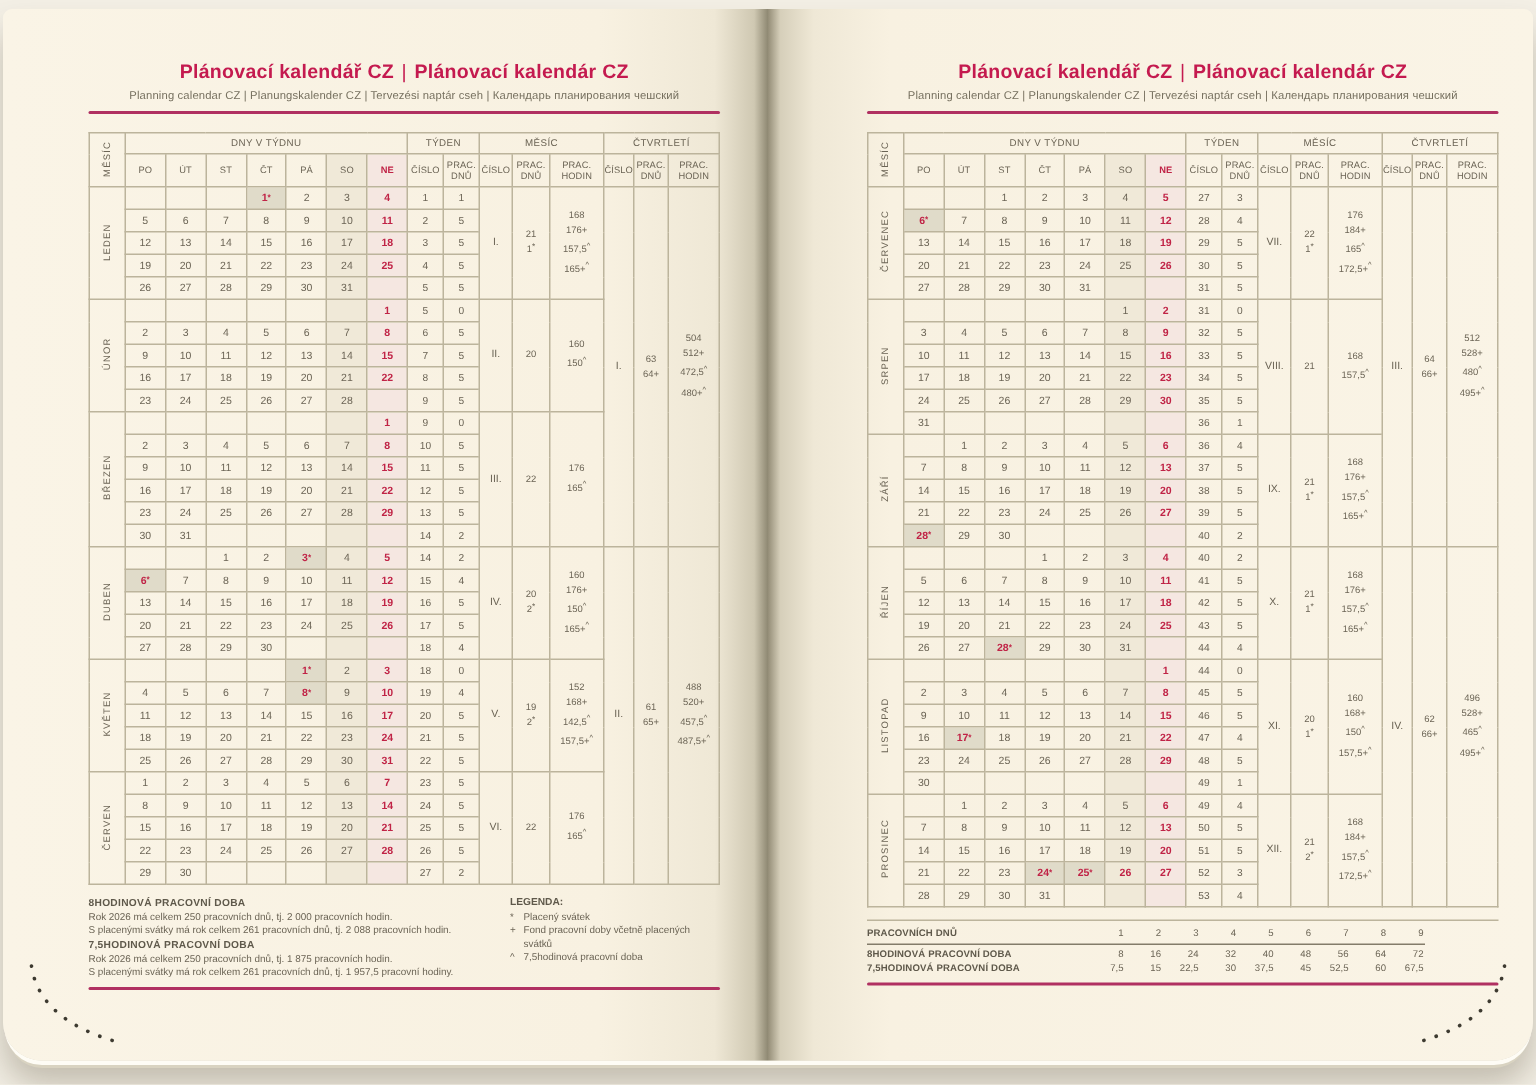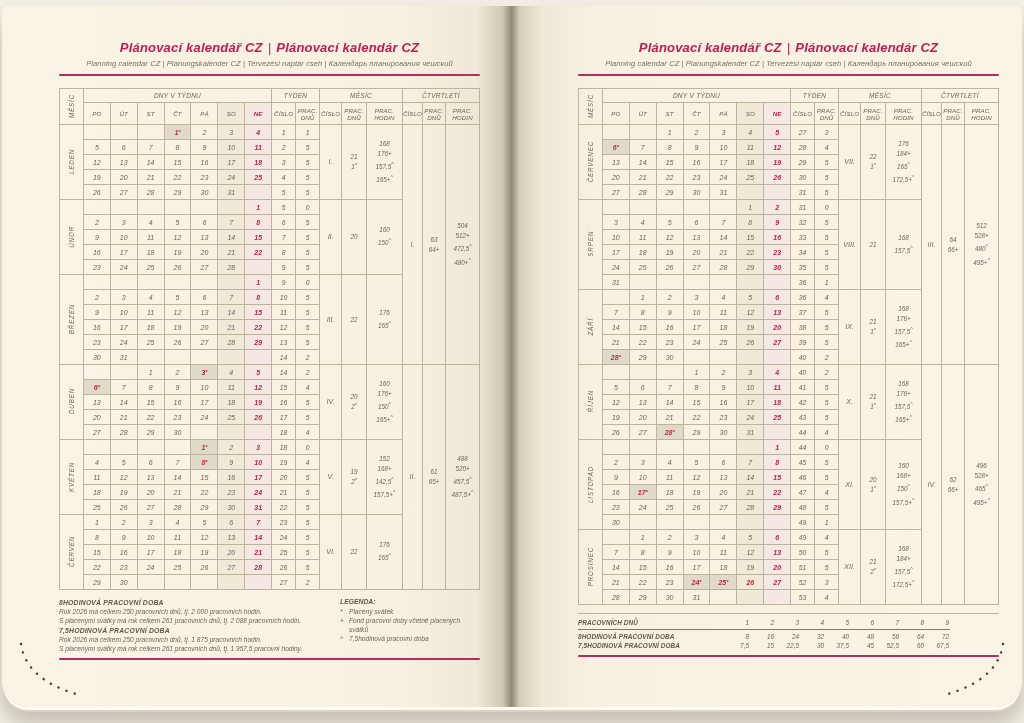--- a/index.html
+++ b/index.html
@@ -5,21 +5,21 @@
   :root{
     --paper:#f8f1e1; --border:#bcb49c; --ink:#6b6455; --red:#c02346;
     --accent:#c41a4f; --rule:#b03061; --sat:#f0e9d8; --sun:#f5e7e1; --hol:#e0dbc9;
   }
   *{margin:0;padding:0;box-sizing:border-box;}
   html,body{width:1024px;height:723px;overflow:hidden;}
   body{background:#f3efe5;font-family:"Liberation Sans",sans-serif;color:var(--ink);}
   .scene{position:relative;width:1024px;height:723px;}
   .book{position:absolute;left:2px;right:2px;top:6px;bottom:16px;
     border-radius:6px 6px 26px 26px;
-    box-shadow:0 4px 0 -1px #fefcf5,0 8px 0 -3px #d9d3c1,0 16px 22px rgba(80,70,45,.3);font-style:italic;}
+    box-shadow:0 4px 0 -1px #fefcf5,0 8px 0 -3px #d9d3c1,0 16px 22px rgba(80,70,45,.3);}
   .page{position:absolute;top:0;bottom:0;width:510px;}
   .page.left{left:0;border-radius:6px 0 0 26px;
     background:linear-gradient(90deg,#faf4e6 0%,#f8f1e1 78%,#efe8d6 93%,#cfc8b2 98.2%,#8e8872 100%);}
   .page.right{right:0;border-radius:0 6px 26px 0;
     background:linear-gradient(90deg,#948d77 0%,#d6cfba 1.6%,#efe8d6 6%,#f8f1e1 16%,#faf4e6 100%);}
   .content{position:absolute;top:34px;width:421px;}
   .page.left .content{left:57px;}
   .page.right .content{left:66px;}
   .title{text-align:center;color:var(--accent);font-weight:bold;font-size:13px;line-height:16px;letter-spacing:.2px;}
   .tdiv{margin:0 5px;font-weight:400;}

